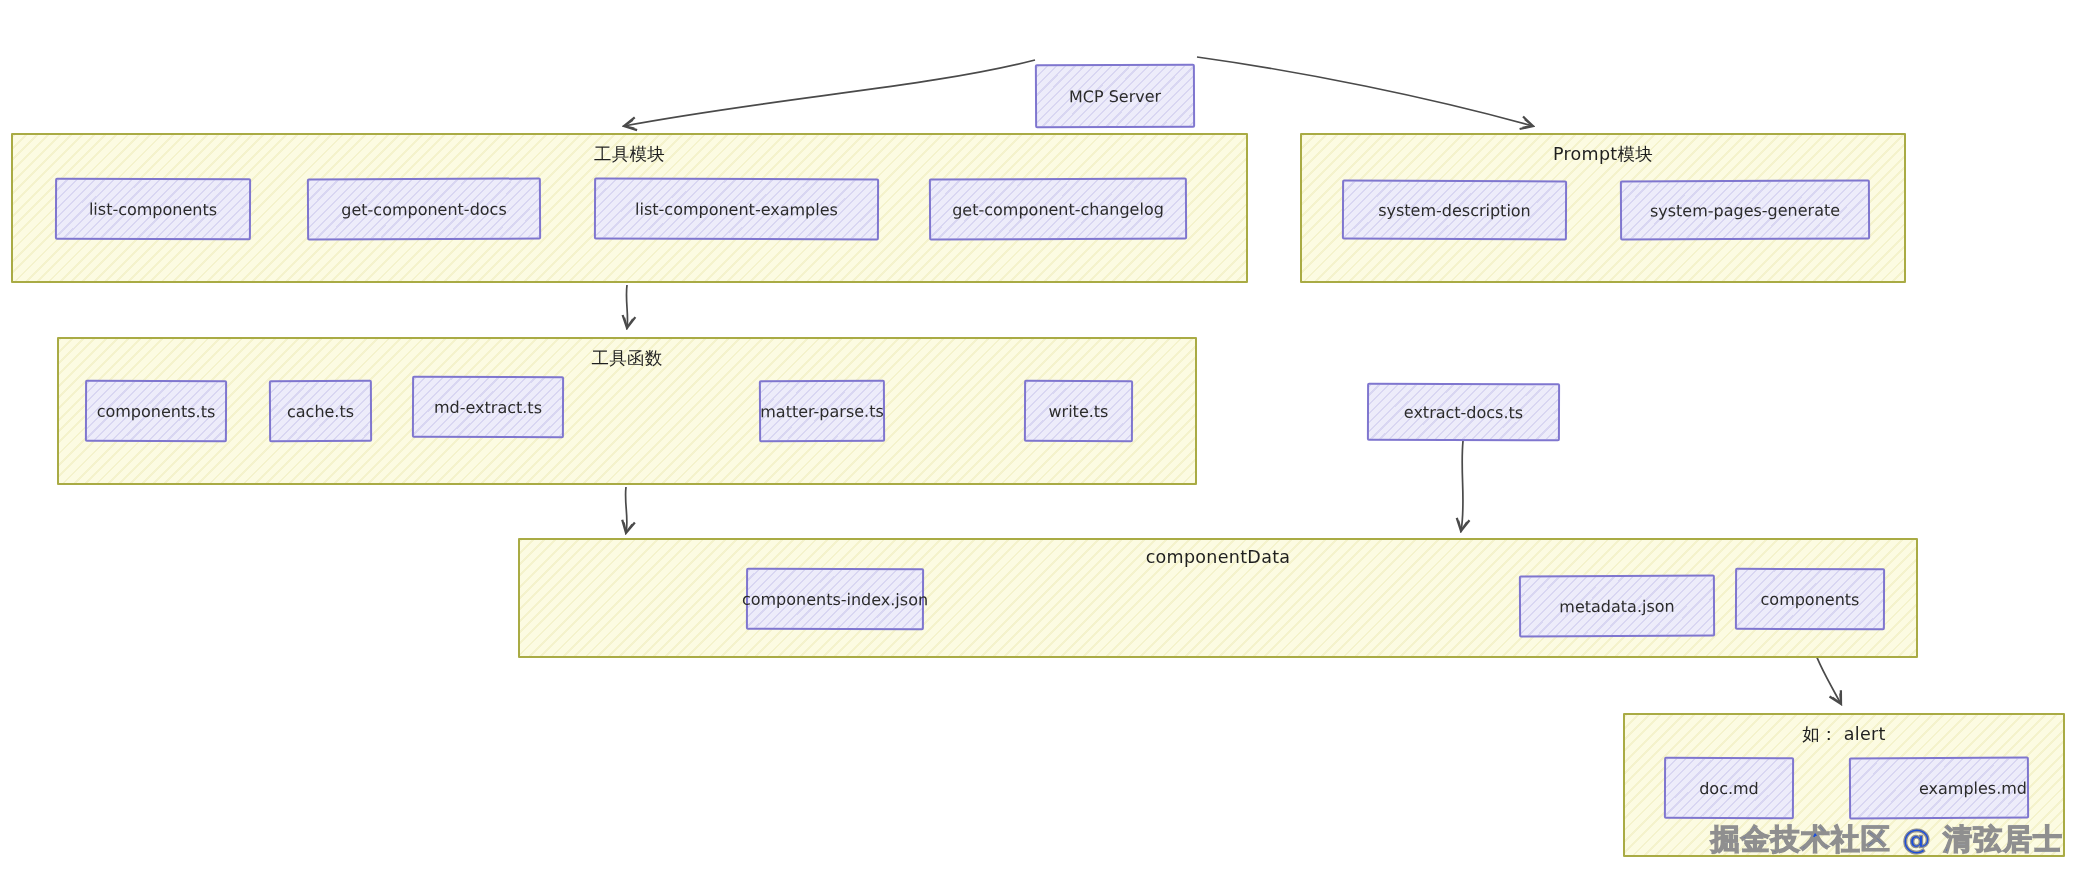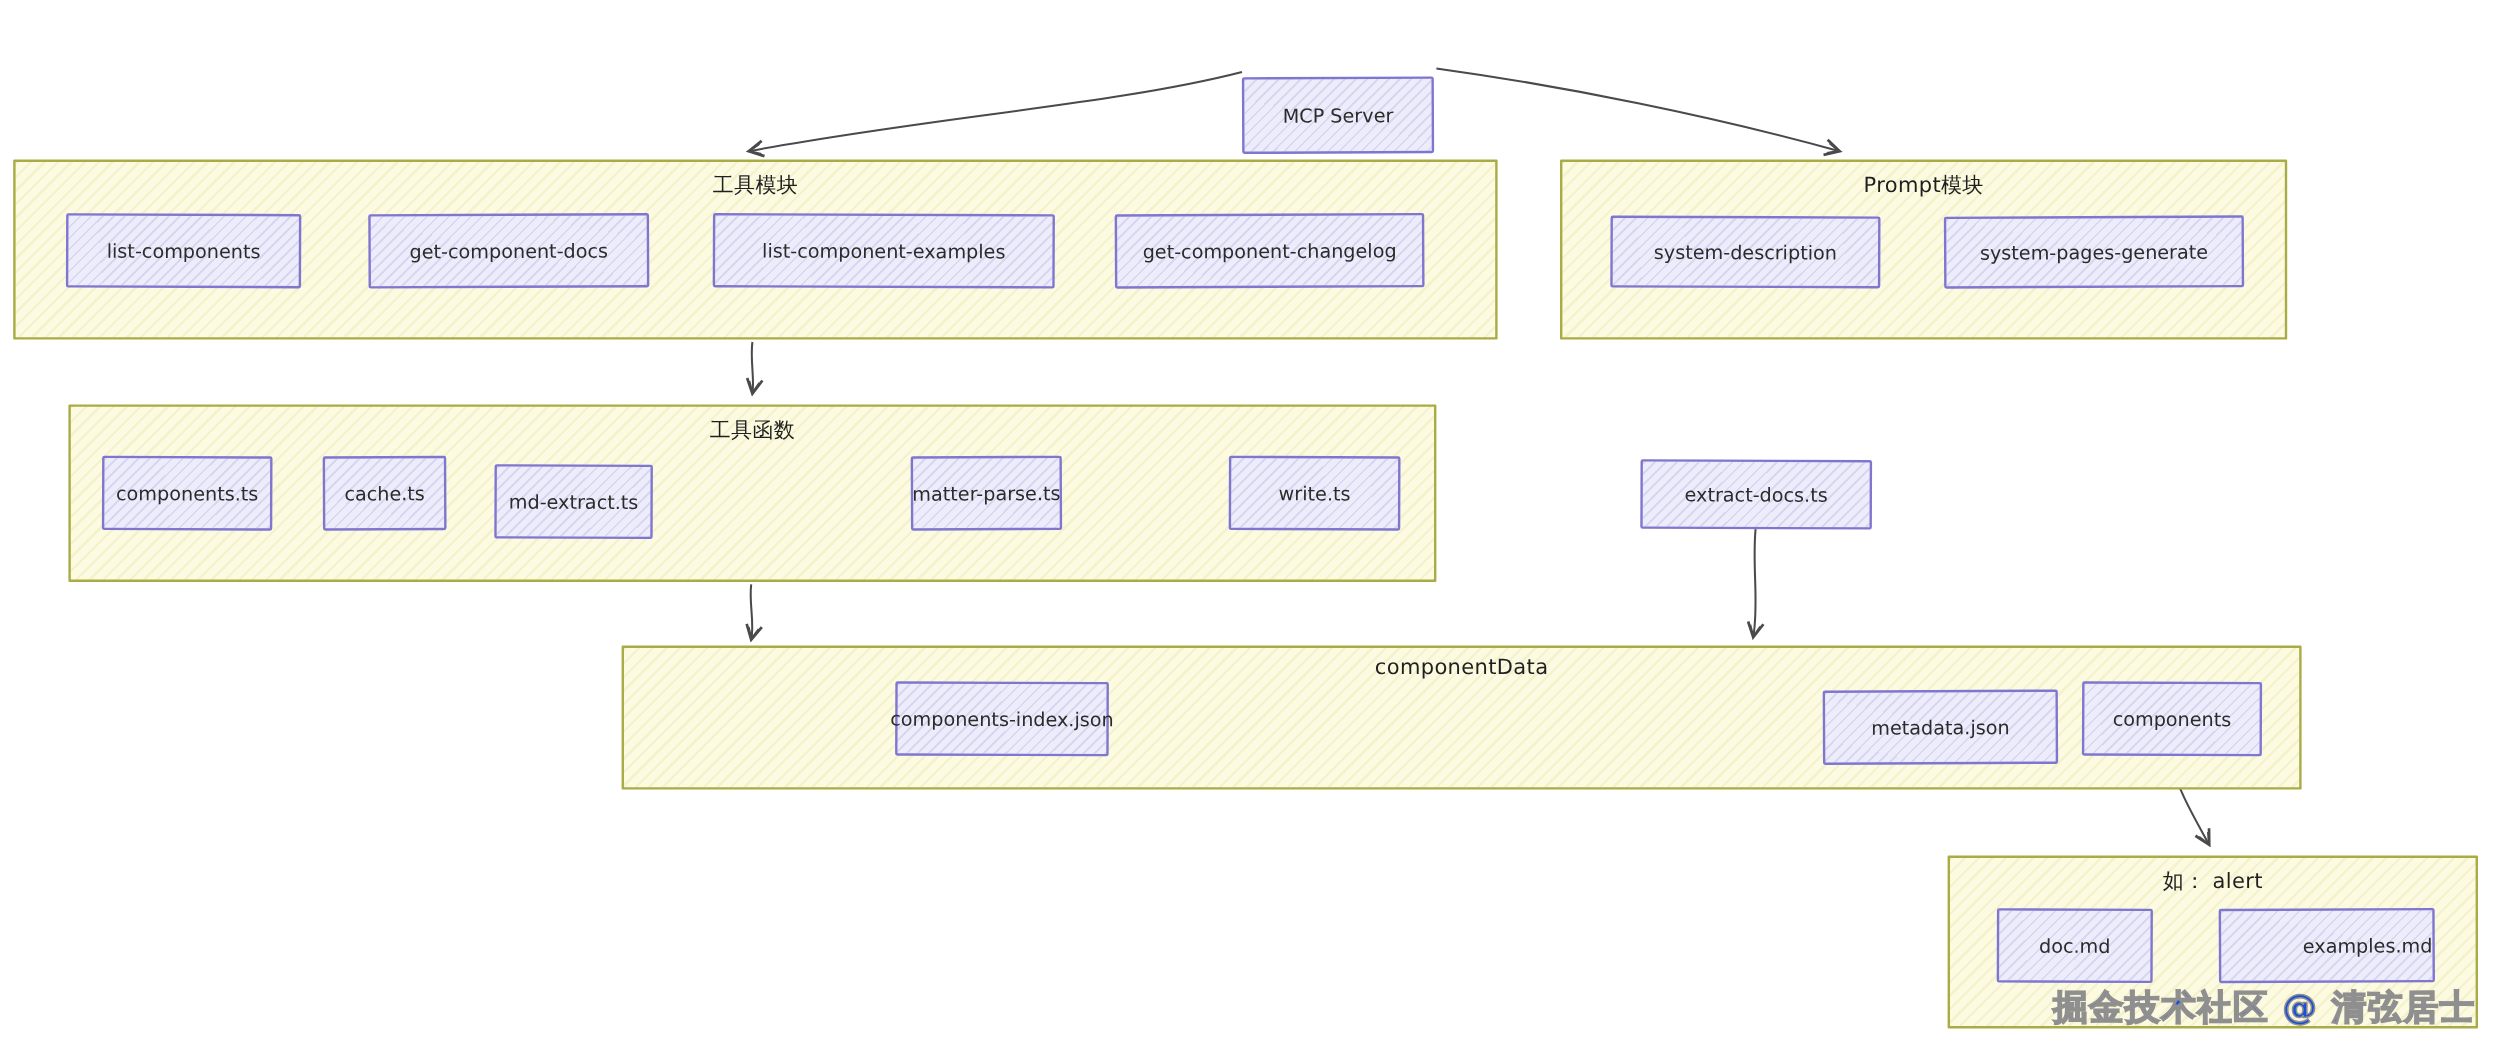--- a/index.html
+++ b/index.html
@@ -93,27 +93,27 @@
   </section>
 
   <section class="group" style="left:57px;top:337px;width:1140px;height:148px;">
     <div class="group-label">工具函数</div>
     <div class="node" style="left:26px;top:41px;width:142px;">
       <span>components.ts</span>
     </div>
     <div class="node" style="left:210px;top:41px;width:103px;">
       <span>cache.ts</span>
     </div>
-    <div class="node" style="left:353px;top:48px;width:132px;">
+    <div class="node" style="left:353px;top:37px;width:152px;">
       <span>md-extract.ts</span>
     </div>
     <div class="node" style="left:700px;top:41px;width:126px;">
       <span>matter-parse.ts</span>
     </div>
-    <div class="node" style="left:965px;top:41px;width:143px;">
+    <div class="node" style="left:965px;top:41px;width:109px;">
       <span>write.ts</span>
     </div>
   </section>
 
   <div class="node" style="left:1367px;top:383px;width:193px;height:58px;">
     <span>extract-docs.ts</span>
   </div>
 
   <section class="group" style="left:518px;top:538px;width:1400px;height:120px;">
     <div class="group-label">componentData</div>

